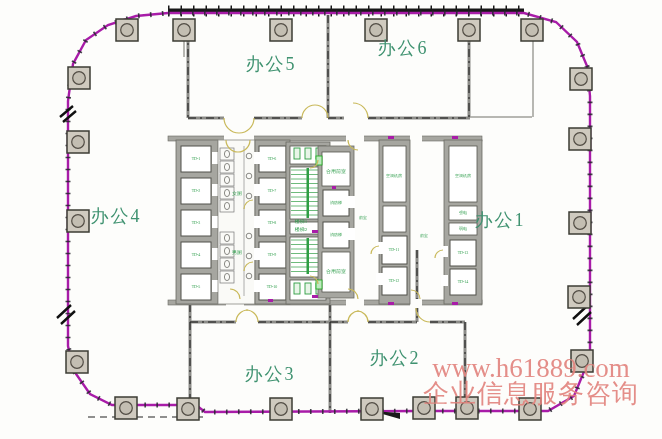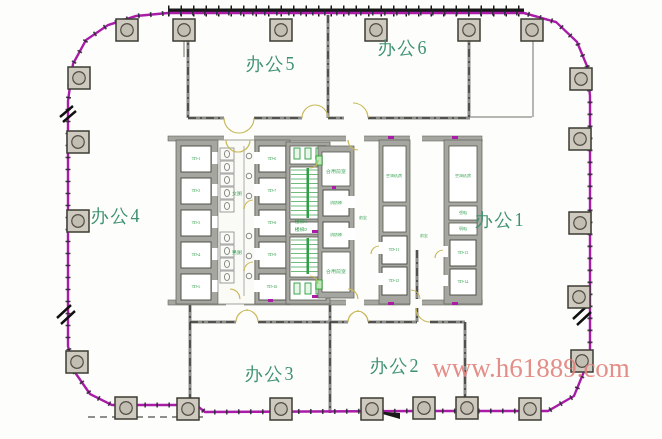--- a/index.html
+++ b/index.html
@@ -279,21 +279,21 @@
           <circle cx="281" cy="409" r="6.3"></circle>
       <circle cx="372" cy="409" r="6.3"></circle>
           <circle cx="424" cy="408" r="6.3"></circle>
           <circle cx="467" cy="408" r="6.3"></circle>
       <circle cx="530" cy="409" r="6.3"></circle>
     </g>
   </g>
 </svg>
 
 <div class="lbl office" style="left:500px;top:220px">办公1</div>
-<div class="lbl office" style="left:395px;top:366px">办公2</div>
+<div class="lbl office" style="left:395px;top:358px">办公2</div>
 <div class="lbl office" style="left:270px;top:374px">办公3</div>
 <div class="lbl office" style="left:116px;top:216px">办公4</div>
 <div class="lbl office" style="left:271px;top:64px">办公5</div>
 <div class="lbl office" style="left:403px;top:48px">办公6</div>
 
 <div class="lbl sm" style="left:336px;top:171px">合用前室</div>
 <div class="lbl sm" style="left:336px;top:271px">合用前室</div>
 <div class="lbl sm" style="left:301px;top:221px">楼梯1</div>
 <div class="lbl sm" style="left:301px;top:229px">楼梯2</div>
 <div class="lbl sm" style="left:237px;top:193px">女厕</div>
@@ -316,14 +316,15 @@
 <div class="lbl xs" style="left:272px;top:191px">TD-7</div>
 <div class="lbl xs" style="left:272px;top:223px">TD-8</div>
 <div class="lbl xs" style="left:272px;top:255px">TD-9</div>
 <div class="lbl xs" style="left:272px;top:287px">TD-10</div>
 <div class="lbl xs" style="left:394px;top:250px">TD-11</div>
 <div class="lbl xs" style="left:394px;top:281px">TD-12</div>
 <div class="lbl xs" style="left:463px;top:253px">TD-13</div>
 <div class="lbl xs" style="left:463px;top:282px">TD-14</div>
 
 <div class="wm wm1" style="left:531px;top:368px">www.h61889.com</div>
+<div class="wm wm2" style="left:531px;top:394px">企业信息服务咨询</div>
 
 </div>
 
 </body></html>

